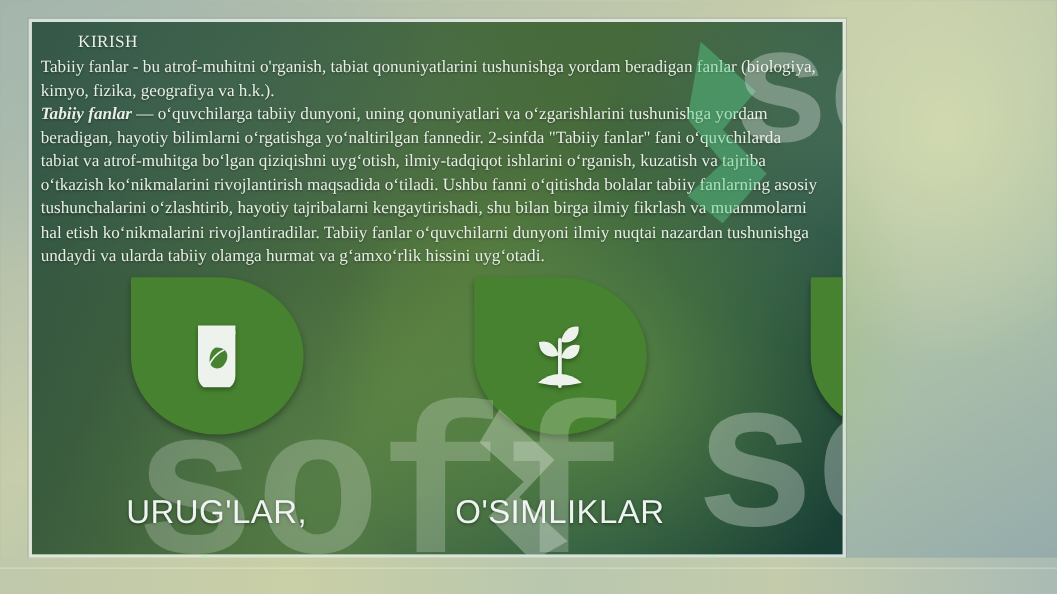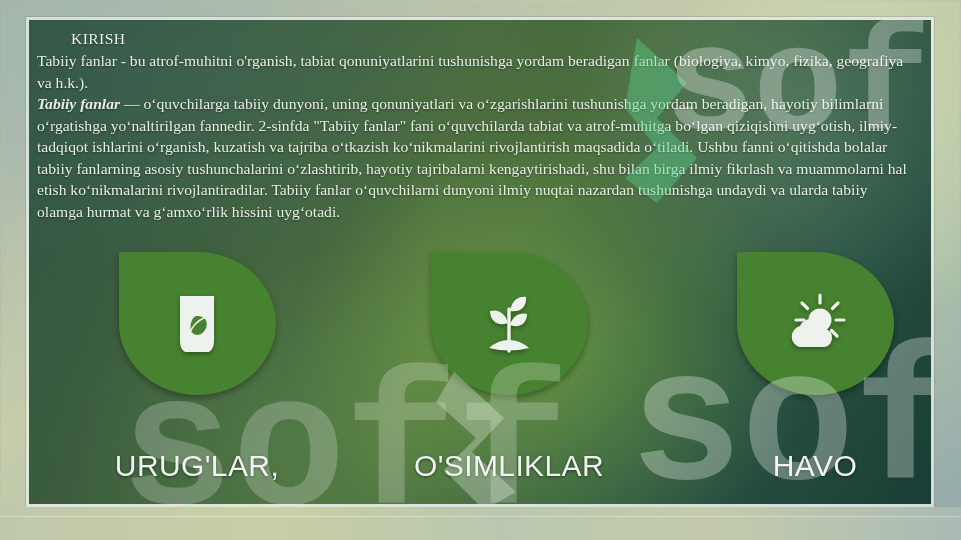--- a/index.html
+++ b/index.html
@@ -21,21 +21,21 @@
     background:
       radial-gradient(ellipse 340px 280px at 250px 430px, rgba(190,214,150,.85), rgba(190,214,150,0) 70%),
       radial-gradient(ellipse 300px 360px at 620px 300px, rgba(152,189,106,.75), rgba(152,189,106,0) 72%),
       radial-gradient(ellipse 260px 300px at 860px 120px, rgba(214,222,176,.8), rgba(214,222,176,0) 70%),
       radial-gradient(ellipse 420px 240px at 120px 90px,  rgba(160,182,175,.7), rgba(160,182,175,0) 70%),
       linear-gradient(150deg,#a6b5ac,#c6cdab 40%,#aabfa9 75%,#93a9ac);
     filter:blur(1px);
   }
   
   #slide{
-    position:absolute;left:26px;top:17px;width:908px;height:490px;
+    position:absolute;left:26px;top:17px;width:743px;height:490px;
     border:3px solid rgba(236,240,238,.72);
     box-sizing:border-box;
     overflow:hidden;
     box-shadow:0 0 0 1px rgba(120,140,130,.35);
   }
   #slide-bg{
     position:absolute;inset:0;
     background:
       radial-gradient(ellipse 360px 300px at 520px 330px, rgba(126,176,74,.85), rgba(126,176,74,0) 72%),
       radial-gradient(ellipse 300px 260px at 250px 420px, rgba(96,140,78,.7), rgba(96,140,78,0) 72%),

